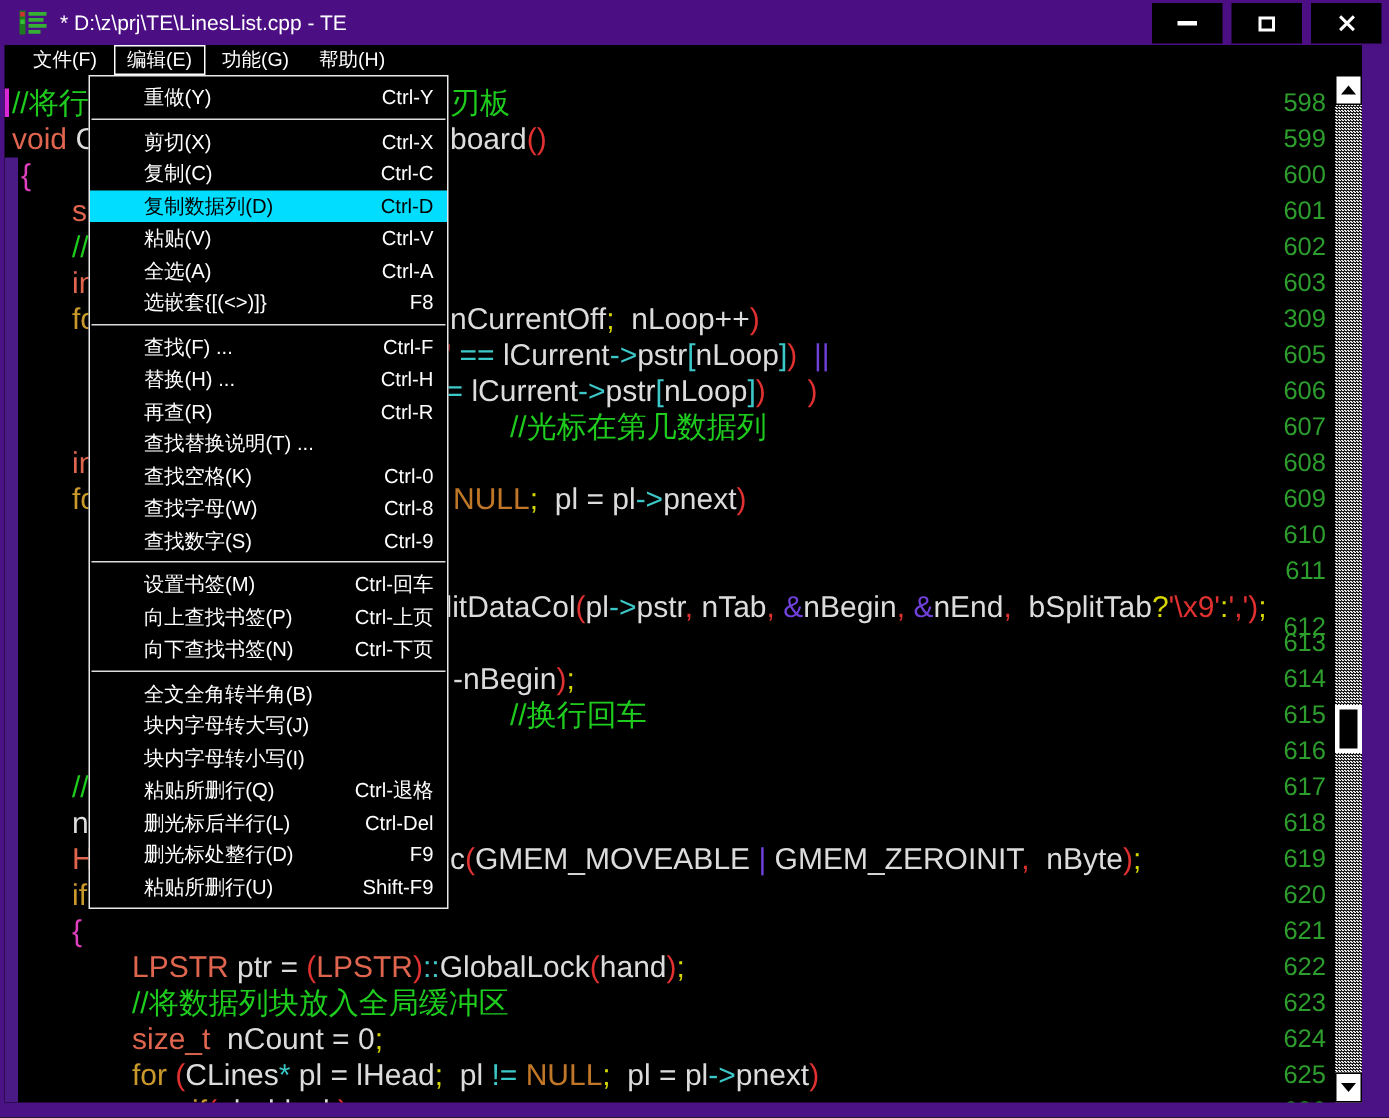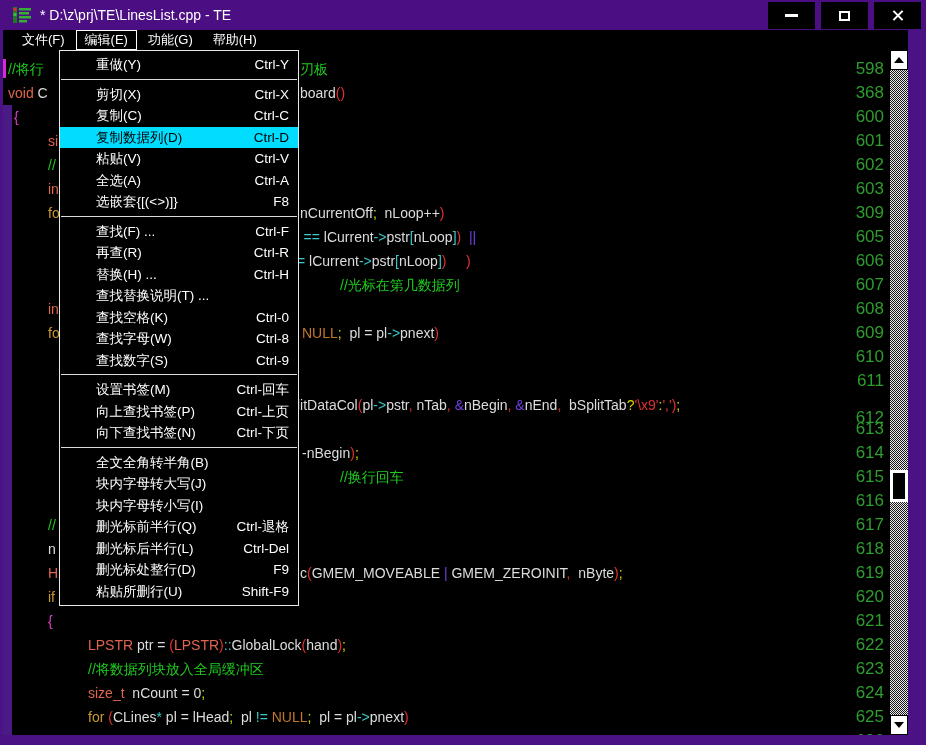--- a/index.html
+++ b/index.html
@@ -19,21 +19,21 @@
   .glyph-x::before{transform:rotate(45deg);}  .glyph-x::after{transform:rotate(-45deg);}
   
   .menubar{position:absolute;top:30px;left:3px;right:18px;height:20px;background:#000;
            display:flex;align-items:center;padding-left:10px;box-sizing:border-box;}
   .mb-item{color:#fff;font-size:13px;padding:1px 9px;margin-right:2px;white-space:nowrap;}
   .mb-item.active{border:1px solid #fff;padding:0 8px;}
   
   .editor{position:absolute;top:50px;left:3px;right:18px;bottom:10px;background:#000;overflow:hidden;}
   .sel-stripe{position:absolute;left:0;top:55px;width:9px;height:630px;background:#4a1a85;}
   .caret{position:absolute;left:0;top:9px;width:3px;height:19px;background:#d829d8;}
-  .code-line{position:absolute;left:0;right:60px;height:24px;line-height:24px;font-size:14px;white-space:pre;}
+  .code-line{position:absolute;left:0;right:60px;height:24px;line-height:24px;font-size:20px;white-space:pre;}
   .frag{position:absolute;top:0;white-space:pre;}
   .line-num{position:absolute;right:24px;width:44px;height:24px;line-height:24px;
             font-size:17px;text-align:right;}
   
   .scrollbar{position:absolute;right:0;top:0;width:18px;height:100%;
              background:repeating-conic-gradient(#e8e8e8 0% 25%,#1a1a1a 0% 50%) 0 0/2px 2px;}
   .sb-btn{position:absolute;left:0;width:18px;height:20px;background:#fff;border:1px solid #000;
           box-sizing:border-box;display:flex;align-items:center;justify-content:center;}
   .sb-up{top:0;}  .sb-down{bottom:0;}
   .tri-up{width:0;height:0;border-left:5px solid transparent;border-right:5px solid transparent;border-bottom:6px solid #000;}
@@ -110,21 +110,21 @@
         <div class="code-line" style="top: 535px;"><span class="frag" style="left: 45px;"><span style="color: rgb(201, 153, 43);">if</span></span></div>
         <div class="code-line" style="top: 559px;"><span class="frag" style="left: 45px;"><span style="color: rgb(224, 64, 192);">{</span></span></div>
         <div class="code-line" style="top: 583px;"><span class="frag" style="left: 85px;"><span style="color: rgb(224, 101, 79);">LPSTR</span><span style="color: rgb(220, 220, 220);"> ptr = </span><span style="color: rgb(224, 48, 48);">(</span><span style="color: rgb(224, 101, 79);">LPSTR</span><span style="color: rgb(224, 48, 48);">)</span><span style="color: rgb(60, 200, 200);">::</span><span style="color: rgb(220, 220, 220);">GlobalLock</span><span style="color: rgb(224, 48, 48);">(</span><span style="color: rgb(220, 220, 220);">hand</span><span style="color: rgb(224, 48, 48);">)</span><span style="color: rgb(214, 214, 0);">;</span></span></div>
         <div class="code-line" style="top: 607px;"><span class="frag" style="left: 85px;"><span style="color: rgb(30, 204, 30);">//将数据列块放入全局缓冲区</span></span></div>
         <div class="code-line" style="top: 631px;"><span class="frag" style="left: 85px;"><span style="color: rgb(224, 101, 79);">size_t</span><span style="color: rgb(220, 220, 220);">  nCount = 0</span><span style="color: rgb(214, 214, 0);">;</span></span></div>
         <div class="code-line" style="top: 655px;"><span class="frag" style="left: 85px;"><span style="color: rgb(201, 153, 43);">for</span><span style="color: rgb(220, 220, 220);"> </span><span style="color: rgb(224, 48, 48);">(</span><span style="color: rgb(220, 220, 220);">CLines</span><span style="color: rgb(60, 200, 200);">* </span><span style="color: rgb(220, 220, 220);">pl = lHead</span><span style="color: rgb(214, 214, 0);">;</span><span style="color: rgb(220, 220, 220);">  pl </span><span style="color: rgb(60, 200, 200);">!= </span><span style="color: rgb(192, 120, 40);">NULL</span><span style="color: rgb(214, 214, 0);">;</span><span style="color: rgb(220, 220, 220);">  pl = pl</span><span style="color: rgb(60, 200, 200);">-&gt;</span><span style="color: rgb(220, 220, 220);">pnext</span><span style="color: rgb(224, 48, 48);">)</span></span></div>
         <div class="code-line" style="top: 679px;"><span class="frag" style="left: 125px;"><span style="color: rgb(201, 153, 43);">if</span><span style="color: rgb(224, 48, 48);">(</span><span style="color: rgb(220, 220, 220);">pl</span><span style="color: rgb(60, 200, 200);">-&gt;</span><span style="color: rgb(220, 220, 220);">block</span><span style="color: rgb(224, 48, 48);">)</span></span></div>
       </div>
     <div id="line-nums">
         <div class="line-num" style="top: 7px; color: rgb(45, 158, 45);">598</div>
-        <div class="line-num" style="top: 31px; color: rgb(45, 158, 45);">368</div>
+        <div class="line-num" style="top: 31px; color: rgb(45, 158, 45);">599</div>
         <div class="line-num" style="top: 55px; color: rgb(45, 158, 45);">600</div>
         <div class="line-num" style="top: 79px; color: rgb(45, 158, 45);">601</div>
         <div class="line-num" style="top: 103px; color: rgb(45, 158, 45);">602</div>
         <div class="line-num" style="top: 127px; color: rgb(45, 158, 45);">603</div>
         <div class="line-num" style="top: 151px; color: rgb(45, 158, 45);">309</div>
         <div class="line-num" style="top: 175px; color: rgb(45, 158, 45);">605</div>
         <div class="line-num" style="top: 199px; color: rgb(45, 158, 45);">606</div>
         <div class="line-num" style="top: 223px; color: rgb(45, 158, 45);">607</div>
         <div class="line-num" style="top: 247px; color: rgb(45, 158, 45);">608</div>
         <div class="line-num" style="top: 271px; color: rgb(45, 158, 45);">609</div>
@@ -186,28 +186,28 @@
         <div class="menu-row">
           <span>选嵌套{[(&lt;&gt;)]}</span>
           <span>F8</span>
         </div>
         <div class="menu-sep"></div>
         <div class="menu-row">
           <span>查找(F) ...</span>
           <span>Ctrl-F</span>
         </div>
         <div class="menu-row">
+          <span>替换(H) ...</span>
+          <span>Ctrl-H</span>
+        </div>
+        <div class="menu-row">
           <span>再查(R)</span>
           <span>Ctrl-R</span>
         </div>
         <div class="menu-row">
-          <span>替换(H) ...</span>
-          <span>Ctrl-H</span>
-        </div>
-        <div class="menu-row">
           <span>查找替换说明(T) ...</span>
           <span></span>
         </div>
         <div class="menu-row">
           <span>查找空格(K)</span>
           <span>Ctrl-0</span>
         </div>
         <div class="menu-row">
           <span>查找字母(W)</span>
           <span>Ctrl-8</span>
@@ -236,21 +236,21 @@
         </div>
         <div class="menu-row">
           <span>块内字母转大写(J)</span>
           <span></span>
         </div>
         <div class="menu-row">
           <span>块内字母转小写(I)</span>
           <span></span>
         </div>
         <div class="menu-row">
-          <span>删光标前半行(Q)</span>
+          <span>粘贴所删行(Q)</span>
           <span>Ctrl-退格</span>
         </div>
         <div class="menu-row">
           <span>删光标后半行(L)</span>
           <span>Ctrl-Del</span>
         </div>
         <div class="menu-row">
           <span>删光标处整行(D)</span>
           <span>F9</span>
         </div>

